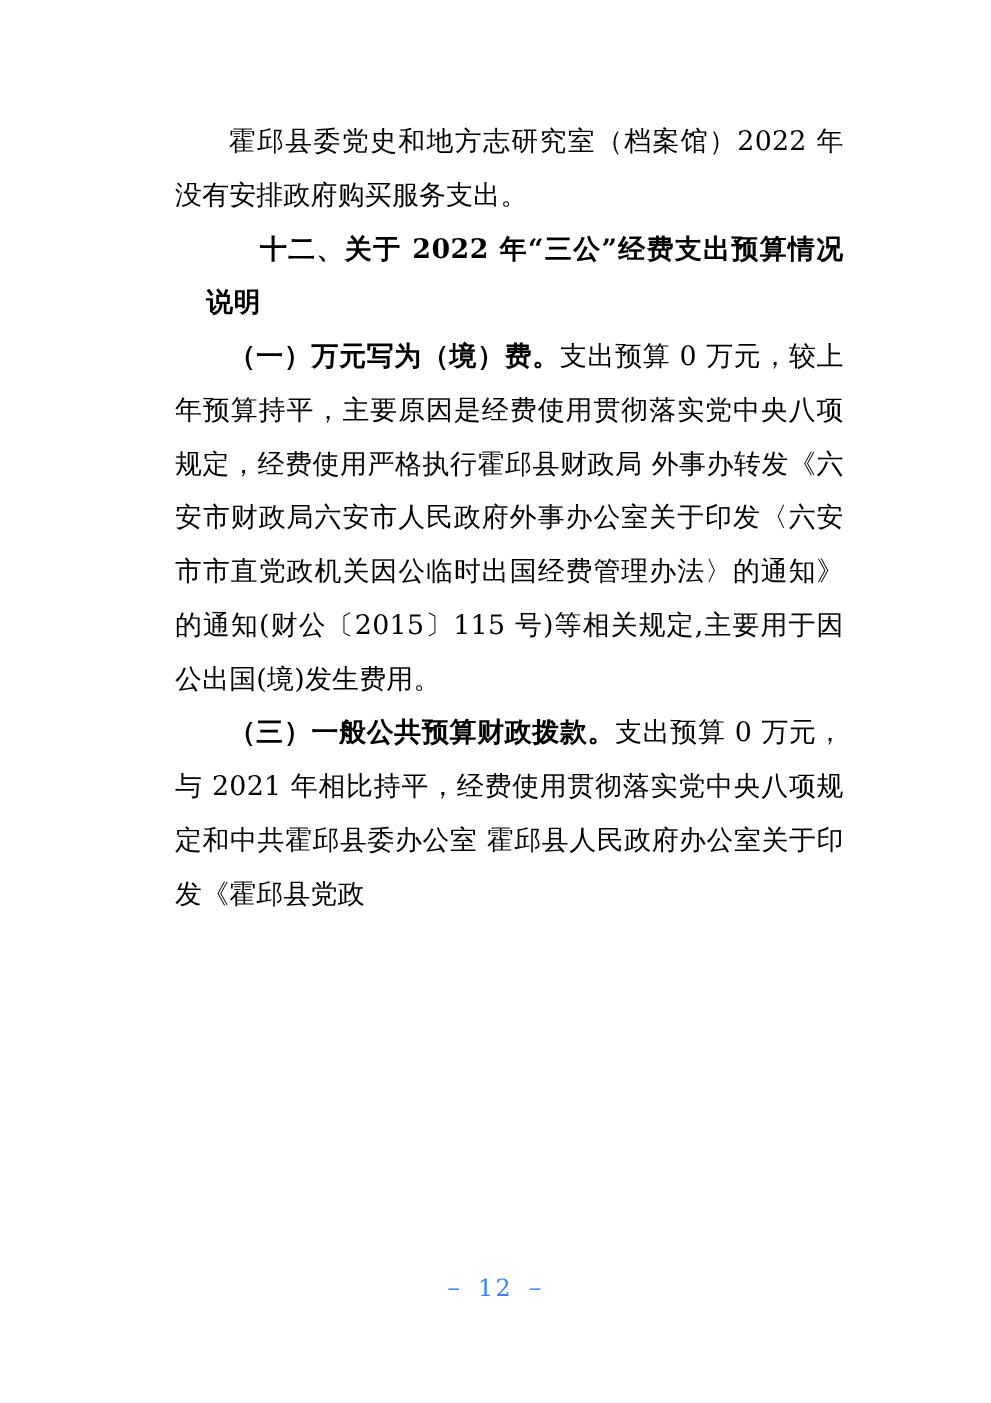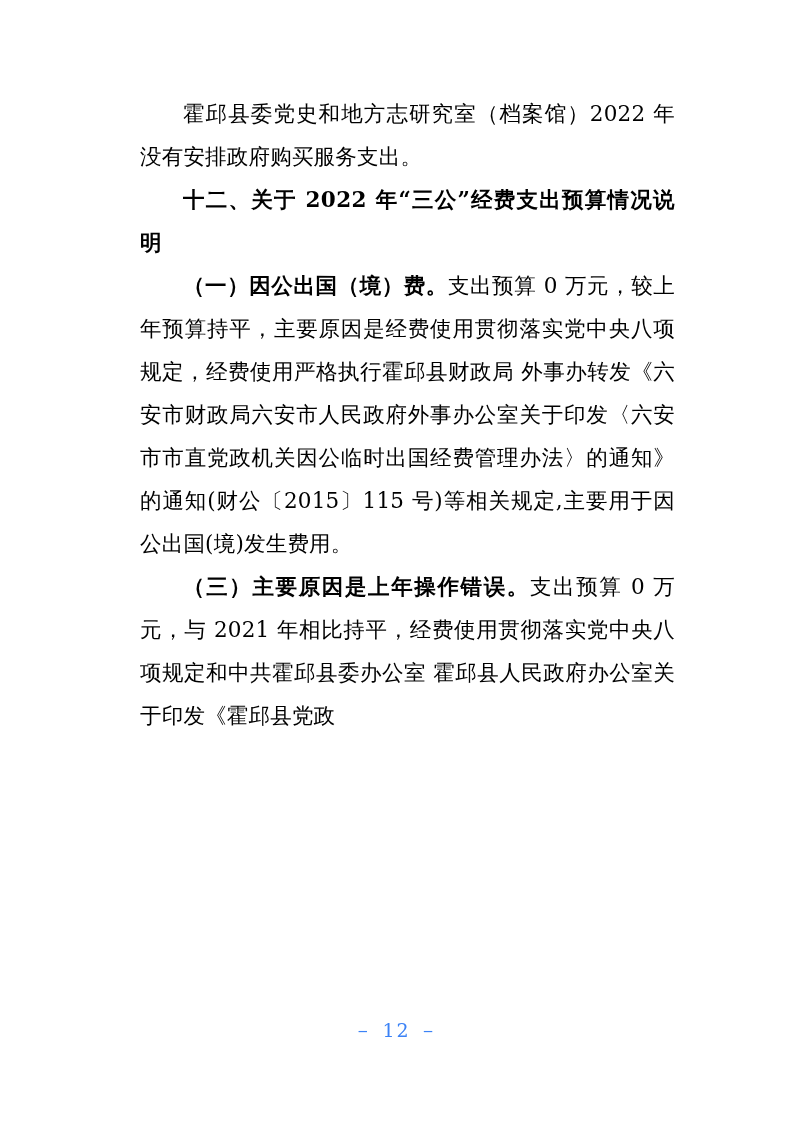--- a/index.html
+++ b/index.html
@@ -32,20 +32,21 @@
     letter-spacing: 0.2px;
   }
   p {
     margin: 0;
     text-indent: 2em;
   }
   .heading {
     font-weight: bold;
     text-indent: 2em;
     letter-spacing: 0.4px;
+    margin-left: 25px;
   }
   .bold-lead {
     font-weight: bold;
   }
   .footer {
     position: absolute;
     left: 0;
     right: 0;
     bottom: 78px;
     text-align: center;
@@ -59,21 +60,21 @@
 <body>
 
 <div class="page">
   <div class="doc-body">
 
     <p>霍邱县委党史和地方志研究室（档案馆）2022 年没有安排政府购买服务支出。</p>
 
     <p class="heading">十二、关于 2022 年“三公”经费支出预算情况说明</p>
 
 
-    <p><span class="bold-lead">（一）因公出国（境）费。</span><span>支出预算 0 万元，较上年预算持平，主要原因是经费使用贯彻落实党中央八项规定，经费使用严格执行霍邱县财政局  外事办转发《六安市财政局六安市人民政府外事办公室关于印发〈六安市市直党政机关因公临时出国经费管理办法〉的通知》的通知(财公〔2015〕115 号)等相关规定,主要用于因公出国(境)发生费用。</span></p>
+    <p><span class="bold-lead">（一）万元写为（境）费。</span><span>支出预算 0 万元，较上年预算持平，主要原因是经费使用贯彻落实党中央八项规定，经费使用严格执行霍邱县财政局  外事办转发《六安市财政局六安市人民政府外事办公室关于印发〈六安市市直党政机关因公临时出国经费管理办法〉的通知》的通知(财公〔2015〕115 号)等相关规定,主要用于因公出国(境)发生费用。</span></p>
 
 
-    <p><span class="bold-lead">（三）主要原因是上年操作错误。</span><span>支出预算 0 万元，与 2021 年相比持平，经费使用贯彻落实党中央八项规定和中共霍邱县委办公室  霍邱县人民政府办公室关于印发《霍邱县党政</span></p>
+    <p><span class="bold-lead">（三）一般公共预算财政拨款。</span><span>支出预算 0 万元，与 2021 年相比持平，经费使用贯彻落实党中央八项规定和中共霍邱县委办公室  霍邱县人民政府办公室关于印发《霍邱县党政</span></p>
 
   </div>
 </div>
 
 <div class="footer">－ 12 －</div>
 
 </body></html>

